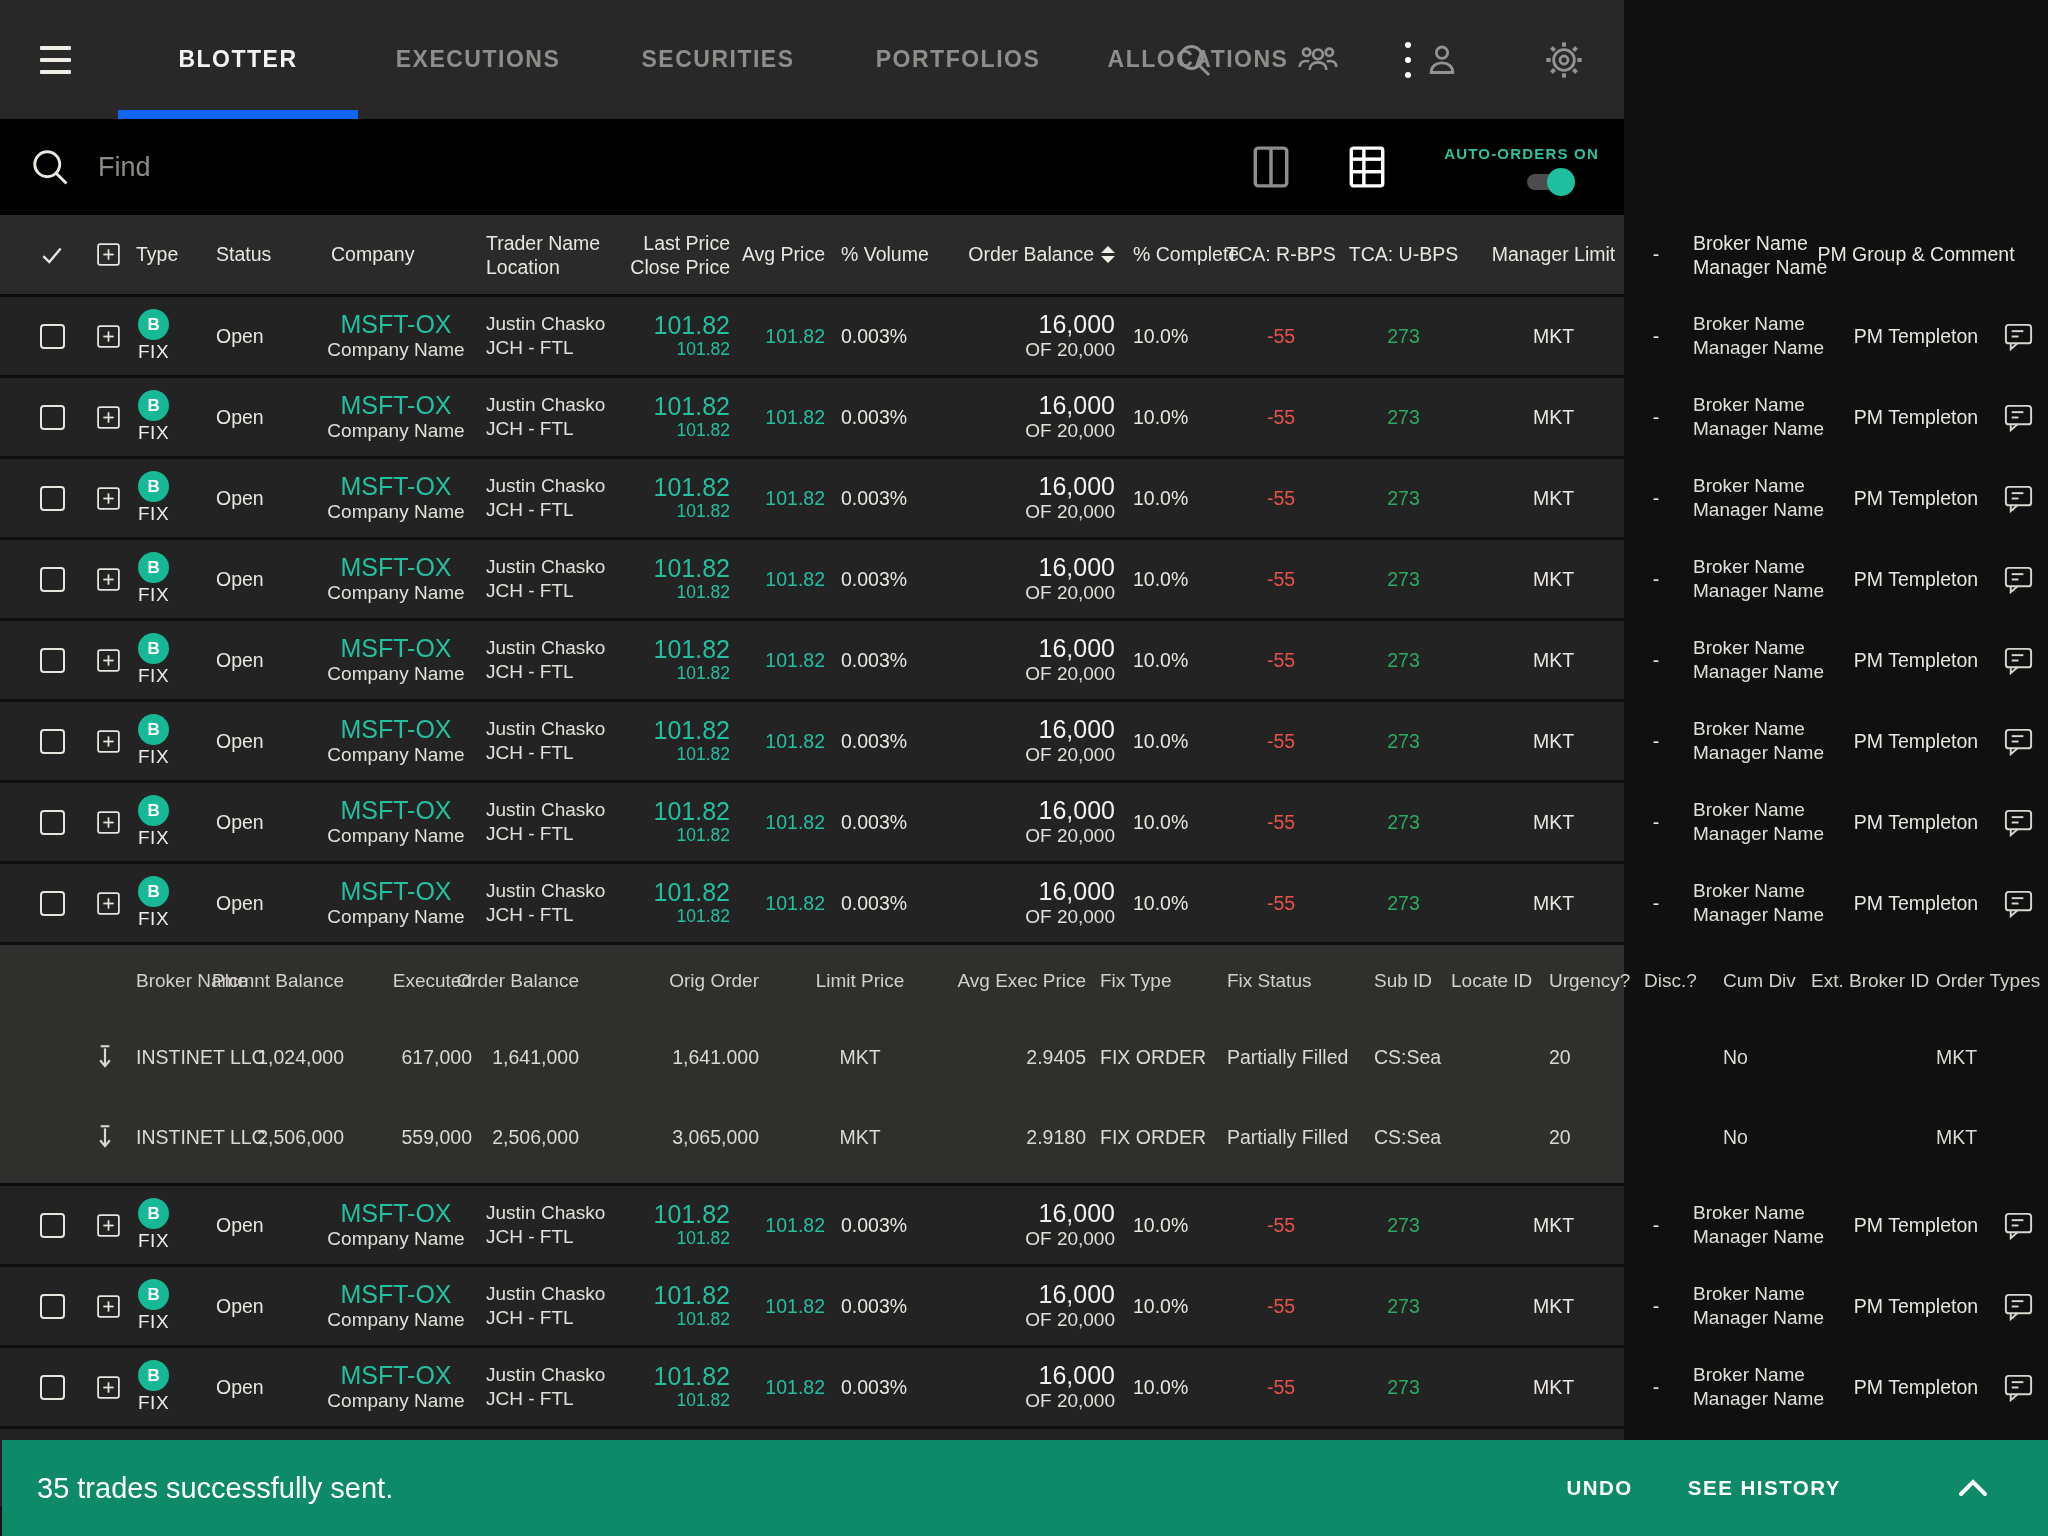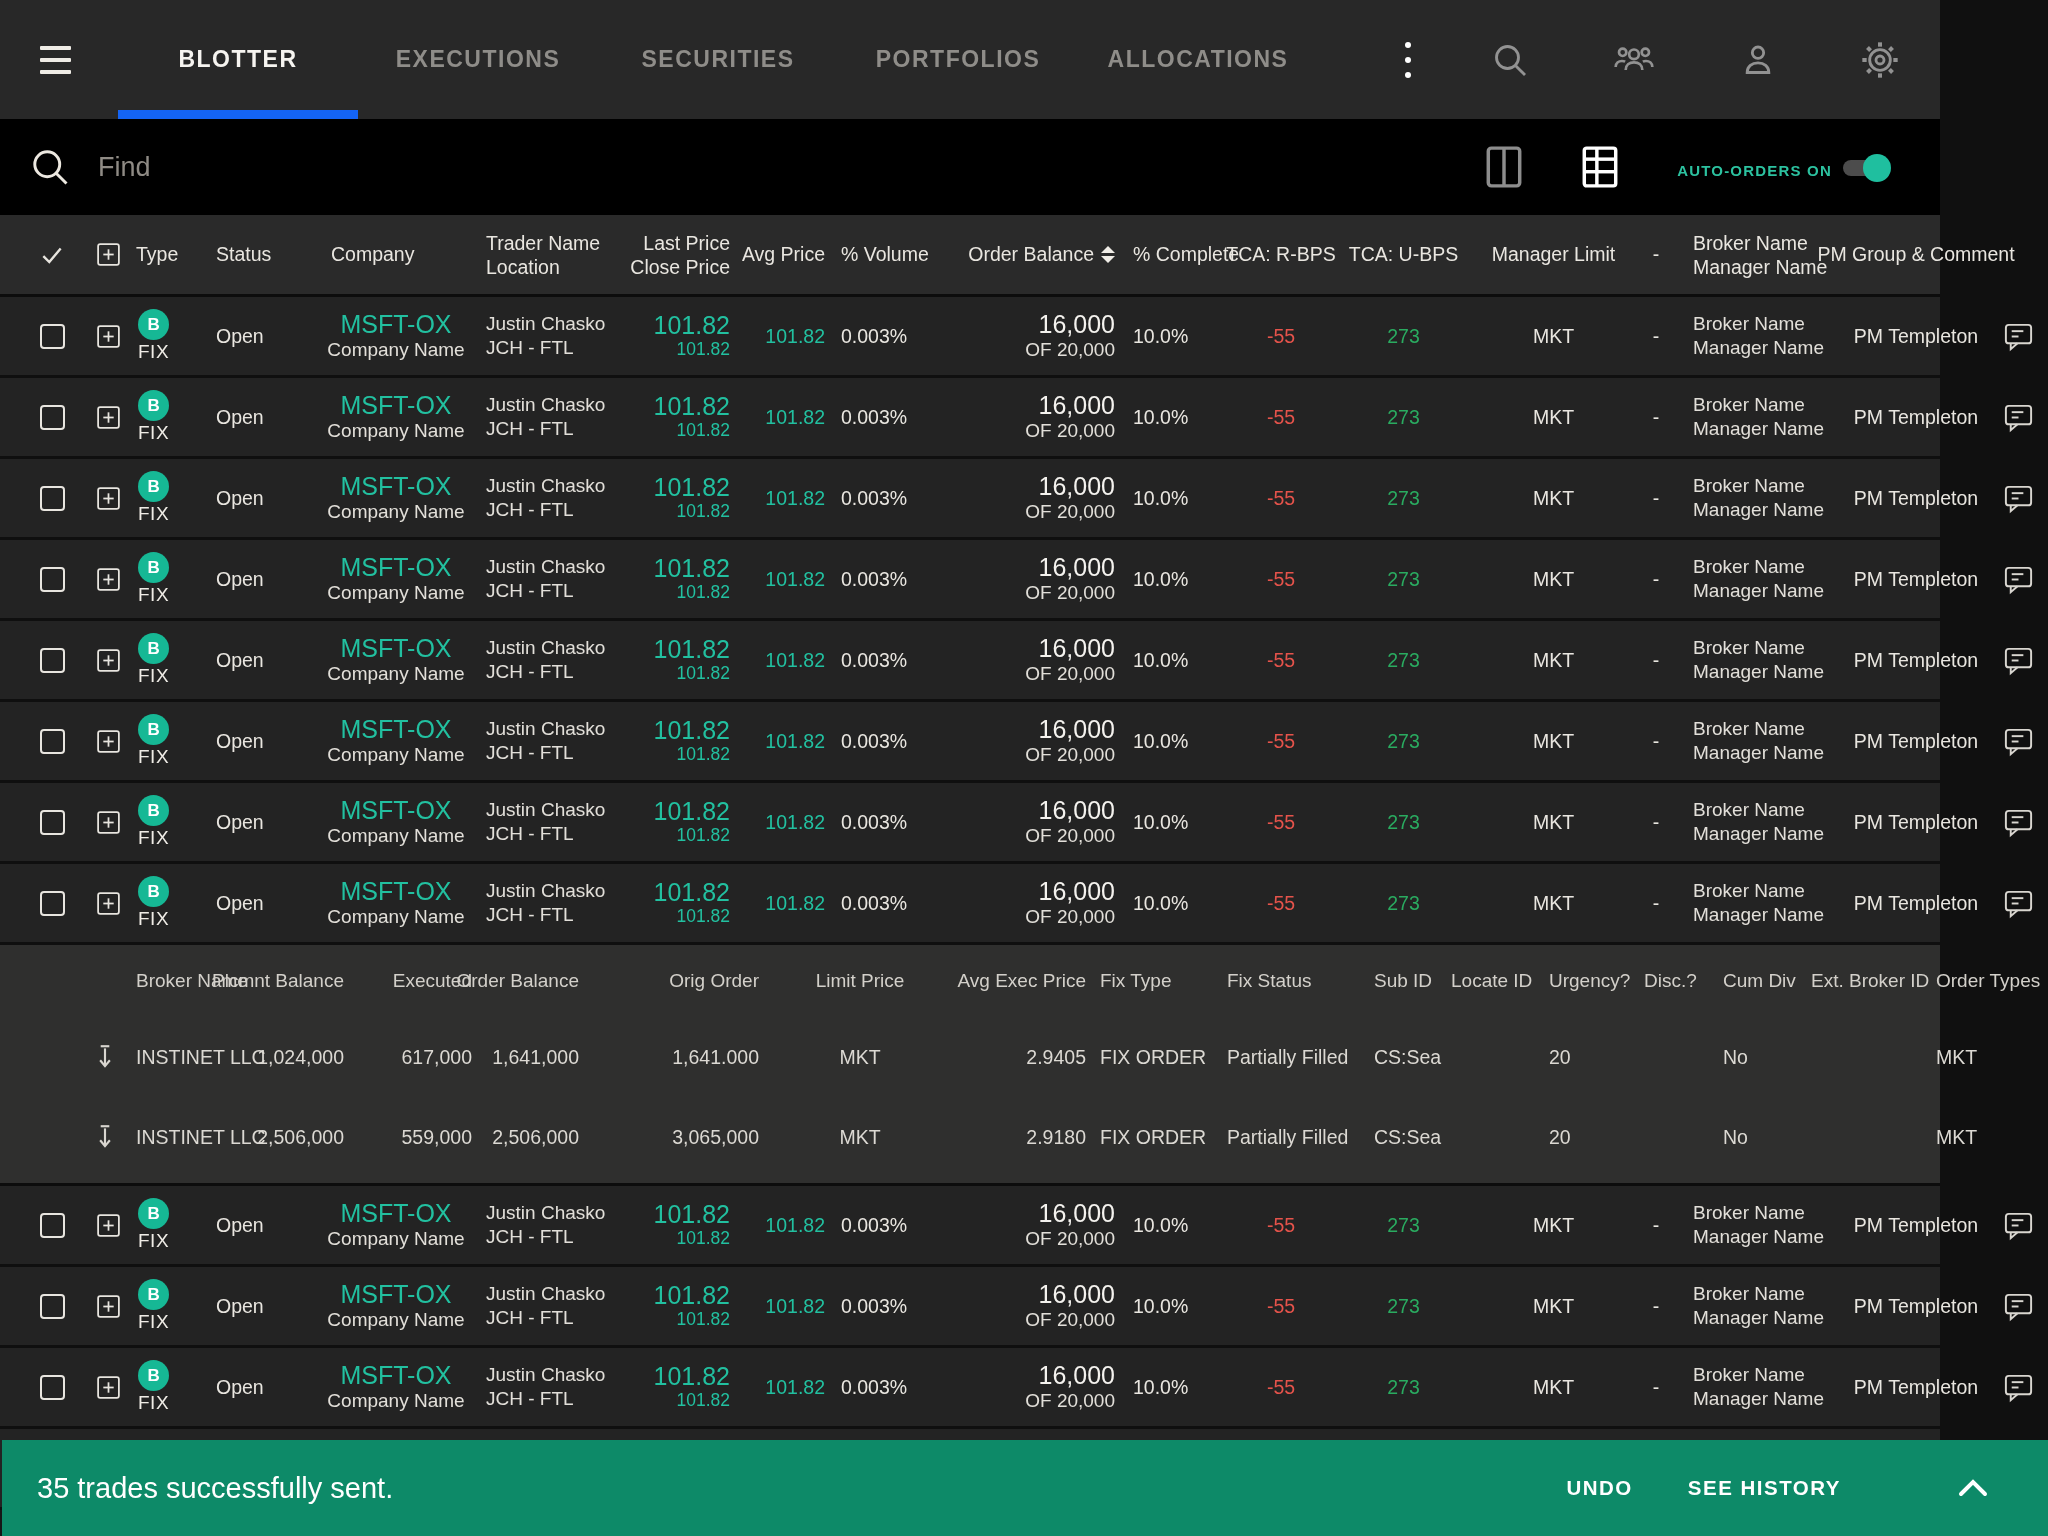--- a/index.html
+++ b/index.html
@@ -1,18 +1,18 @@
 <!DOCTYPE html>
 <html><head>
 <meta charset="utf-8">
 <style>
   * { margin:0; padding:0; box-sizing:border-box; }
   html,body { width:2048px; height:1536px; overflow:hidden; background:#101010;
     font-family:"Liberation Sans","DejaVu Sans",sans-serif; }
-  .app { position:relative; width:1940px; height:1536px; background:#161616; }
+  .app { position:relative; width:1624px; height:1536px; background:#161616; }
 
   
   .nav { position:relative; height:119px; background:#282828; display:flex; align-items:stretch; }
   .hamburger { width:118px; display:flex; flex-direction:column; justify-content:center; gap:8px; padding-left:40px; cursor:pointer; }
   .hamburger span { width:31px; height:4px; background:#efece6; border-radius:1px; }
   .tabs { display:flex; }
   .tab { width:240px; display:flex; align-items:center; justify-content:center;
     font-size:23px; font-weight:700; letter-spacing:1.5px; color:#8f8d89; position:relative; cursor:pointer; }
   .tab.active { color:#f6f4f0; }
   .tab.active::after { content:""; position:absolute; left:0; right:0; bottom:0; height:9px; background:#1464f4; }
@@ -22,21 +22,21 @@
   .nav-icons { position:absolute; right:0; top:0; height:119px; display:flex; align-items:center; gap:82px; padding-right:40px; }
   .nav-icons svg { display:block; cursor:pointer; }
 
   
   .findbar { height:96px; background:#000000; display:flex; align-items:center; }
   .find-left { display:flex; align-items:center; flex:1; padding-left:28px; gap:26px; }
   .find-input { background:transparent; border:none; outline:none; color:#cfcac2; font-size:27px; width:600px;
     font-family:"Liberation Sans","DejaVu Sans",sans-serif; }
   .find-input::placeholder { color:#8f8b85; }
   .findbar-right { display:flex; align-items:center; gap:58px; padding-right:25px; }
-  .auto-block { display:flex; flex-direction:row; align-items:flex-end; gap:11px; margin-top:4px; }
+  .auto-block { display:flex; flex-direction:column; align-items:flex-end; gap:11px; margin-top:4px; }
   .auto-label { color:#2cc2a0; font-size:15px; font-weight:700; letter-spacing:1.2px; }
   .switch { position:relative; width:48px; height:18px; margin-right:24px; margin-bottom:2px; cursor:pointer; }
   .switch .track { position:absolute; left:0; top:1px; width:44px; height:16px; border-radius:8px; background:#4c4c4c; }
   .switch .knob { position:absolute; right:0; top:-5px; width:28px; height:28px; border-radius:50%; background:#1fbf9f; }
 
   
   .trow { display:grid; padding-left:24px;
     grid-template-columns:56px 56px 70px 110px 160px 160px 120px 85px 110px 180px 95px 110px 135px 165px 40px 165px 150px 55px; }
   .thead { height:82px; background:#2a2a2a; border-bottom:3px solid #0c0c0c; align-items:center;
     color:#d9d6d0; font-size:19.5px; }

